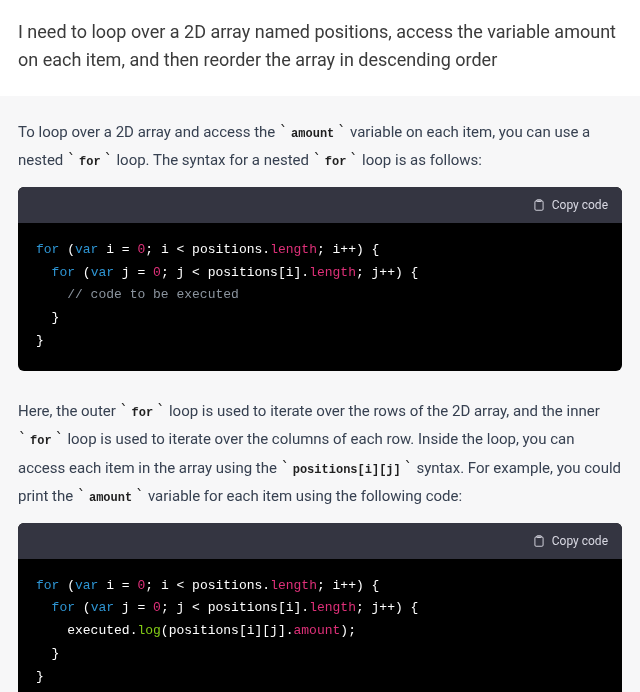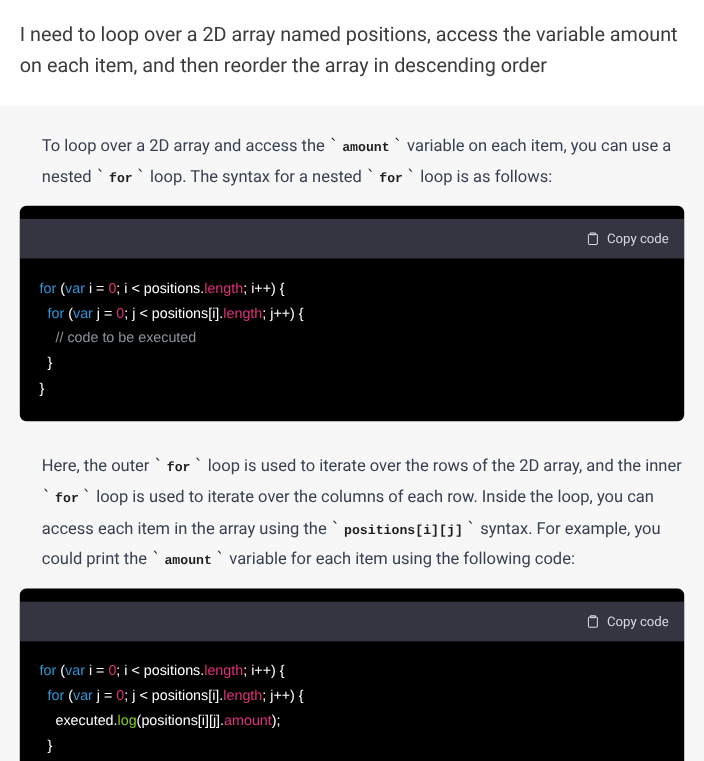--- a/index.html
+++ b/index.html
@@ -16,21 +16,21 @@
     line-height: 1.55;
     color: #3b3b3b;
   }
   .assistant-block {
     background: #f7f7f8;
     padding: 22px 18px 8px 18px;
     font-size: 15px;
     line-height: 1.9;
     color: #374151;
   }
-  .assistant-block p { margin-bottom: 12px; margin-left: 20px; }
+  .assistant-block p { margin-bottom: 12px; }
   code.inline {
     font-family: "SFMono-Regular", Consolas, "Liberation Mono", Menlo, monospace;
     font-size: 12px;
     font-weight: 700;
     color: #1f1f1f;
     padding: 1px 3px;
   }
   .tick {
     font-family: "SFMono-Regular", Consolas, monospace;
     font-size: 15px;
@@ -42,21 +42,20 @@
     overflow: hidden;
     margin: 10px 0 26px 0;
   }
   .code-header {
     background: #343541;
     height: 36px;
     display: flex;
     justify-content: flex-end;
     align-items: center;
     padding: 0 14px;
-    margin-top: 12px;
   }
   .copy-btn {
     display: flex;
     align-items: center;
     gap: 6px;
     color: #d9d9e3;
     font-size: 12px;
     cursor: pointer;
     background: none;
     border: none;
@@ -64,21 +63,21 @@
   }
   .copy-btn svg {
     width: 14px;
     height: 14px;
     stroke: #d9d9e3;
     fill: none;
     stroke-width: 1.6;
   }
   pre.code-body {
     padding: 16px 18px 18px 18px;
-    font-family: Liberation Sans, sans-serif;
+    font-family: Liberation Mono, monospace;
     font-size: 13px;
     line-height: 1.75;
     white-space: pre;
   }
   .tok-key { color: #2e95d3; }
   .tok-id  { color: #ffffff; }
   .tok-pun { color: #ffffff; }
   .tok-num { color: #df3079; }
   .tok-prop{ color: #df3079; }
   .tok-cmt { color: #8b949e; }

